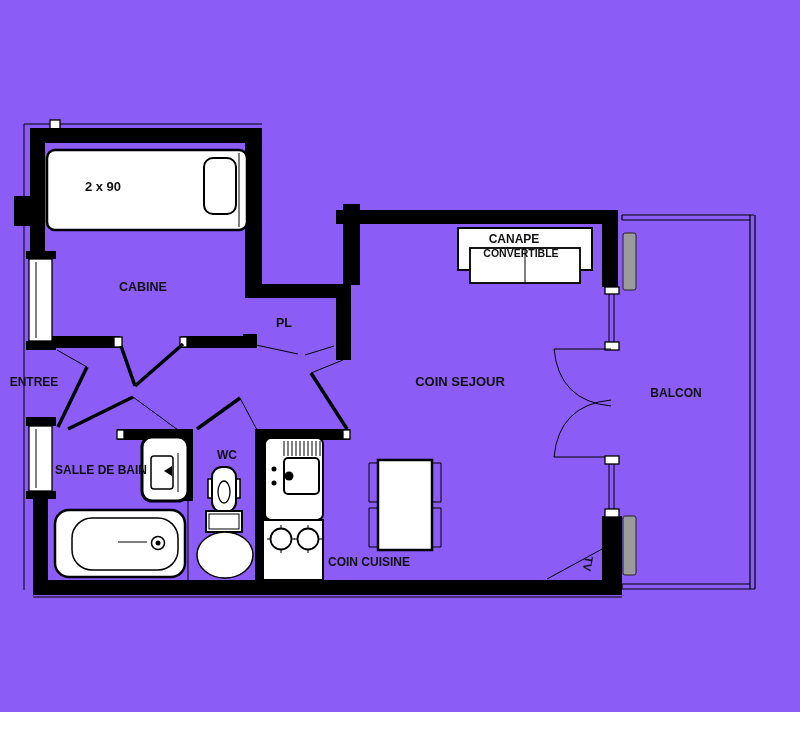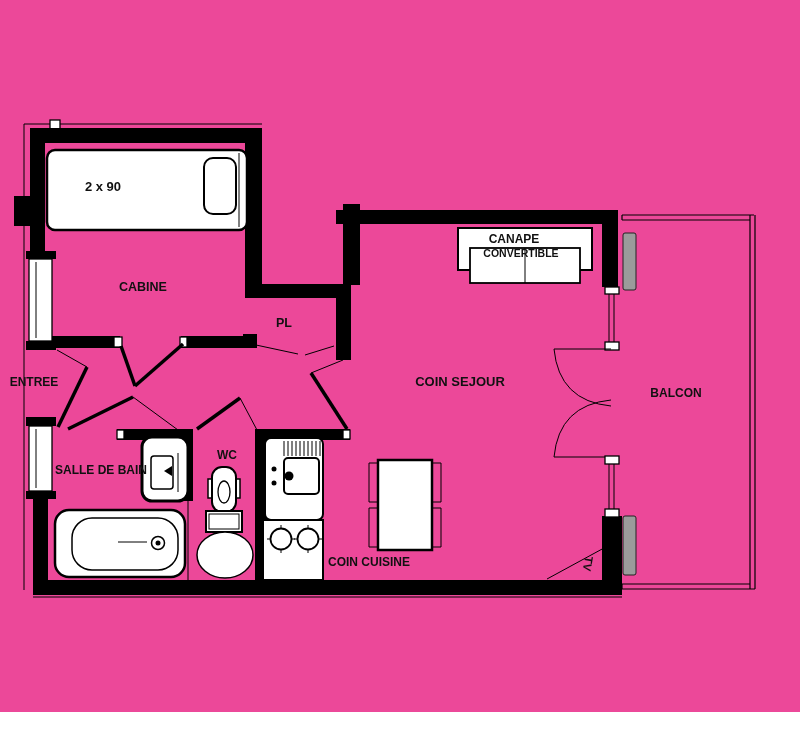--- a/index.html
+++ b/index.html
@@ -1,16 +1,16 @@
 <!DOCTYPE html>
 <html><head>
 <meta charset="utf-8">
 <style>
   html,body { margin:0; padding:0; background:#ffffff; }
-  .page { width:800px; height:712px; background:#ec4899; position:relative; overflow:hidden; }
+  .page { width:800px; height:712px; background:#8b5cf6; position:relative; overflow:hidden; }
   svg { display:block; }
   .lbl { font-family:"Liberation Sans", sans-serif; font-weight:bold; fill:#111111; }
   .wall { fill:#000000; }
   .thin { stroke:#000000; stroke-width:1; fill:none; }
   .furn { stroke:#000000; fill:#ffffff; }
   .leaf { stroke:#000000; stroke-width:3.5; fill:none; }
   .swing { stroke:#000000; stroke-width:1; fill:none; }
   .rail { stroke:#000000; stroke-width:1.2; fill:none; }
   .cap  { fill:#ffffff; stroke:#000000; stroke-width:1.3; }
 </style>

